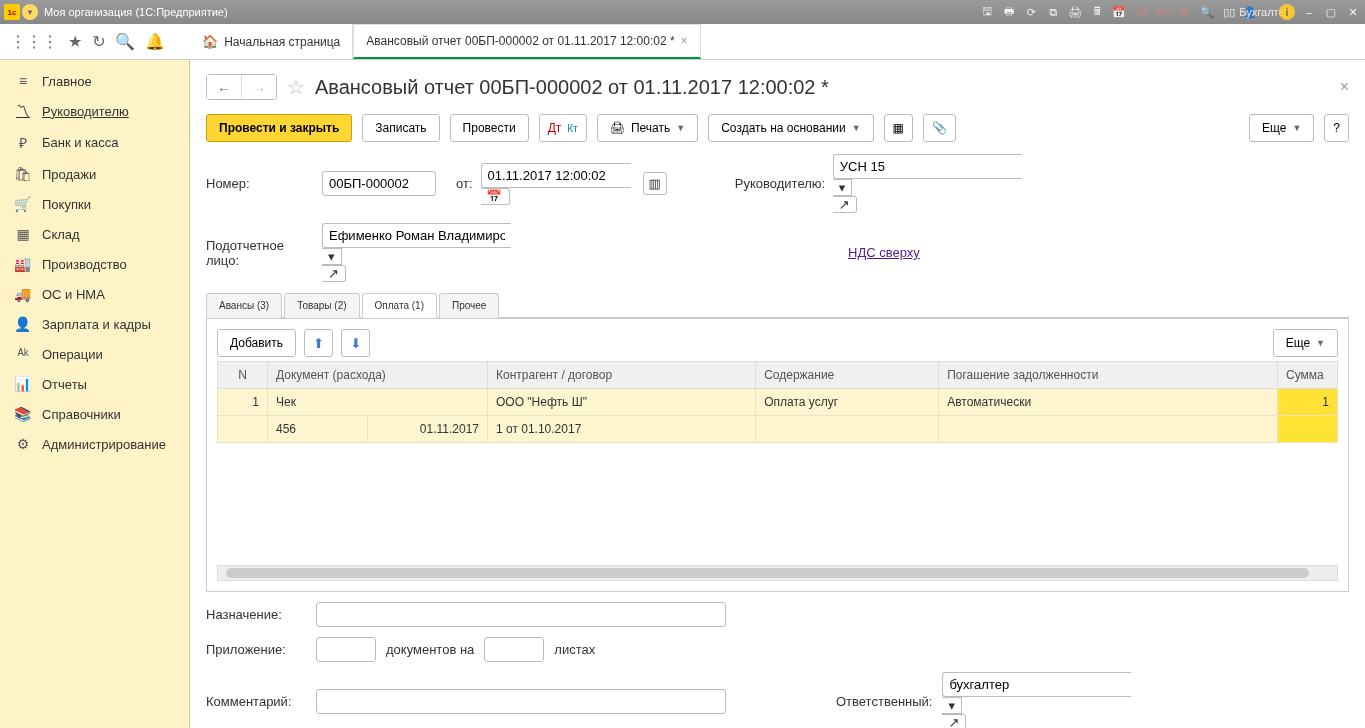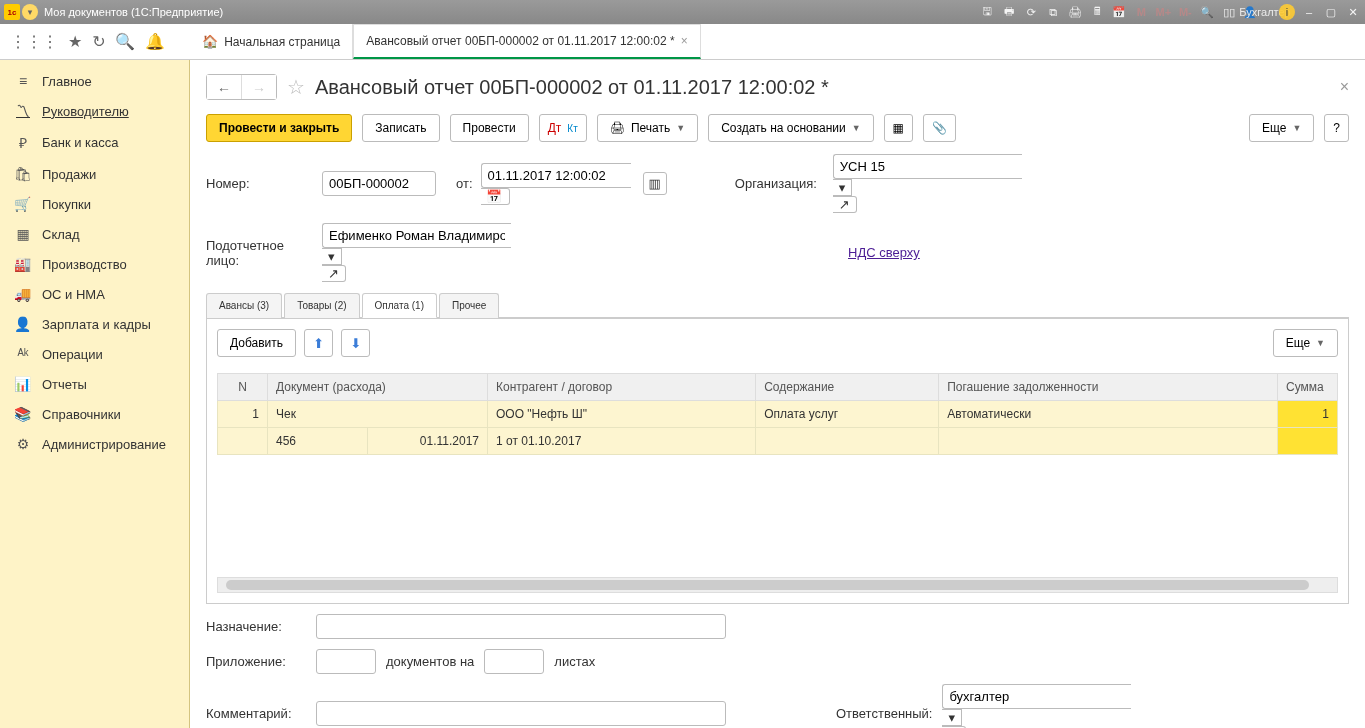--- a/index.html
+++ b/index.html
@@ -50,21 +50,21 @@
 .input-grp .input { border-radius: 3px 0 0 3px; border-right:none;}
 .input-grp .ib { border:1px solid #bbb; background:#fff; padding:0 6px; display:flex;align-items:center;cursor:pointer; border-left:none;}
 .input-grp .ib:last-child{border-radius:0 3px 3px 0;}
 .link { color: #4c1d95; text-decoration: underline; cursor:pointer;}
 
 .tabs-row { display: flex; border-bottom: 1px solid #ccc; margin-bottom:0;}
 .tab { padding: 6px 12px; border: 1px solid #ccc; border-bottom: none; background: #f4f4f4; font-size: 10px; cursor: pointer; margin-right:2px; border-radius:3px 3px 0 0; position:relative; top:1px;}
 .tab.active { background: #fff; border-bottom:1px solid #fff;}
 
 .grid-box { border: 1px solid #ccc; padding: 10px; margin-bottom: 10px; }
-.grid-toolbar { display: flex; gap: 8px; margin-bottom: 16px; }
+.grid-toolbar { display: flex; gap: 8px; margin-bottom: 4px; }
 .grid-toolbar .spacer{flex:1;}
 .arrow-btn{border:1px solid #bbb;border-radius:3px;background:#fff;padding:4px 8px;cursor:pointer;color:#3b7dd8;}
 
 table.grid { width: 100%; border-collapse: collapse; }
 table.grid th { background: #f0f0f0; border: 1px solid #ddd; padding: 6px 8px; text-align: left; font-weight: normal; font-size: 12px; color: #555; }
 table.grid td { border: 1px solid #e8e4c0; padding: 6px 8px; font-size: 12px; }
 table.grid tr.r1 td { background: #fdf5d0; }
 table.grid tr.r2 td { background: #fdf5d0; }
 table.grid td.sumcell { background: #ffe233 !important; }
 .grid-scroll { height: 200px; overflow: auto; }
@@ -78,21 +78,21 @@
 
 .bottom-row { display: flex; align-items: center; gap: 10px; margin-bottom: 10px; font-size: 13px;}
 .bottom-row label{width:100px;}
 </style>
 </head>
 <body>
 
 <div class="titlebar">
   <div class="logo">1c</div>
   <div class="dd">▾</div>
-  <div class="title">Моя документов  (1С:Предприятие)</div>
+  <div class="title">Моя организация  (1С:Предприятие)</div>
   <div class="tb-icons">
     <span>🖫</span>
     <span>🖶</span>
     <span>⟳</span>
     <span>⧉</span>
     <span>🖨</span>
     <span>🖩</span>
     <span style="color:#2a8;">📅</span>
     <span style="color:#b88;font-weight:bold;">M</span>
     <span style="color:#b88;font-weight:bold;">M+</span>
@@ -224,21 +224,21 @@
 
     <div class="form-row">
       <label style="width:108px;">Номер:</label>
       <input class="input" style="width: 114px;" value="00БП-000002">
       <label style="margin-left:12px;">от:</label>
       <div class="input-grp">
         <input class="input" style="width: 150px;" value="01.11.2017 12:00:02">
         <span class="ib">📅</span>
       </div>
       <span class="ib" style="border:1px solid #bbb;border-radius:3px;padding:3px 5px;margin-left:4px;">▥</span>
-      <label style="margin-left:60px;width:90px;">Организация:</label>
+      <label style="margin-left:60px;width:90px;">Руководителю:</label>
       <div class="input-grp" style="flex:1;">
         <input class="input" style="flex: 1 1 0%;" value="УСН 15">
         <span class="ib">▾</span>
         <span class="ib">↗</span>
       </div>
     </div>
 
     <div class="form-row">
       <label style="width:108px;">Подотчетное лицо:</label>
       <div class="input-grp" style="width:408px;">

